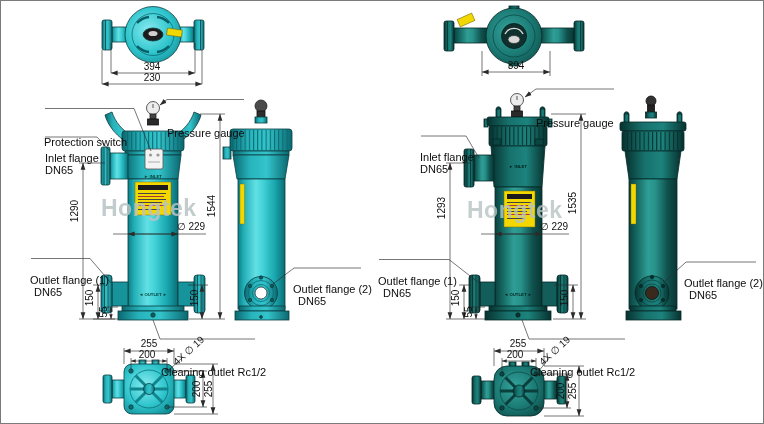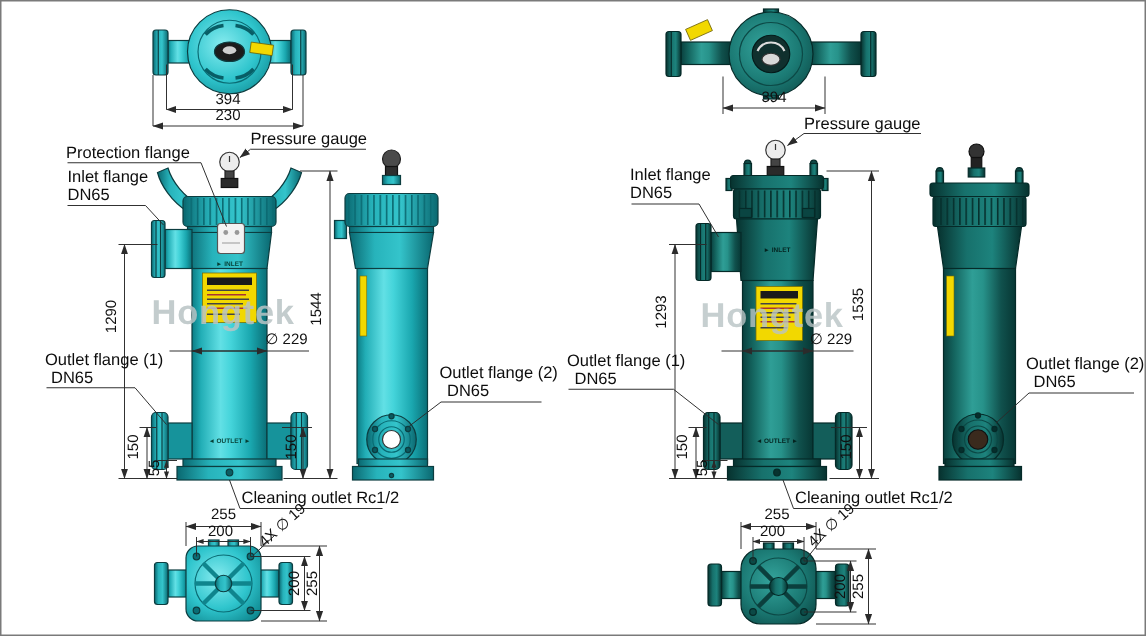--- a/index.html
+++ b/index.html
@@ -1,19 +1,19 @@
 <!DOCTYPE html>
 <html><head>
 <meta charset="utf-8">
 <style>
   html,body{margin:0;padding:0;background:#e8e8e8;}
   .stage{position:relative;width:764px;height:424px;background:#ffffff;border:1px solid #7a7a7a;
          box-sizing:border-box;overflow:hidden;font-family:"Liberation Sans",sans-serif;}
   .stage svg{position:absolute;left:0;top:0;}
-  .lbl{position:absolute;font-size:11px;color:#0d0d0d;white-space:nowrap;line-height:12px;}
+  .lbl{position:absolute;font-size:11px;color:#0d0d0d;white-space:nowrap;line-height:12px;margin-top:40px;}
   .dim{position:absolute;font-size:10px;color:#111;white-space:nowrap;
        transform:translate(-50%,-50%);line-height:10px;}
   .dim.rot{transform:translate(-50%,-50%) rotate(-90deg);}
   .dim.diag{transform:translate(-50%,-50%) rotate(-42deg);}
   .svgtext{font-family:"Liberation Sans",sans-serif;}
 </style>
 </head>
 <body>
 
 <div class="stage">
@@ -395,21 +395,21 @@
     <g stroke="#2b2b2b" stroke-width=".65" fill="none">
       <path d="M613,88 H535 L524,96" marker-end="url(#ar)"></path>
       <path d="M420,135 H465 L478,157"></path>
       <path d="M378,258.5 H448 L478,282"></path>
       <path d="M755,261 H685 L663,281"></path>
       <path d="M624,338 H528 L521,319"></path>
     </g>
   </g>
 </svg>
 
-<div class="lbl" style="left:43px;top:95px">Protection flange</div>
+<div class="lbl" style="left:43px;top:95px">Protection switch</div>
 <div class="lbl" style="left:166px;top:86px">Pressure gauge</div>
 <div class="lbl" style="left:44px;top:111px">Inlet flange</div>
 <div class="lbl" style="left:44px;top:123px">DN65</div>
 <div class="lbl" style="left:29px;top:233px">Outlet flange (1)</div>
 <div class="lbl" style="left:33px;top:245px">DN65</div>
 <div class="lbl" style="left:292px;top:242px">Outlet flange (2)</div>
 <div class="lbl" style="left:297px;top:254px">DN65</div>
 <div class="lbl" style="left:160px;top:325px">Cleaning outlet Rc1/2</div>
 
 <div class="dim" style="left:151px;top:66px">394</div>

